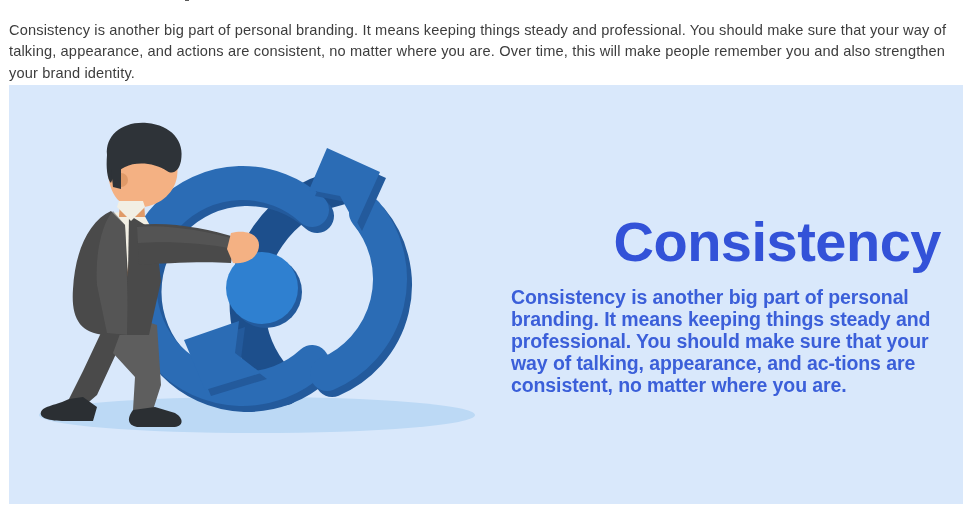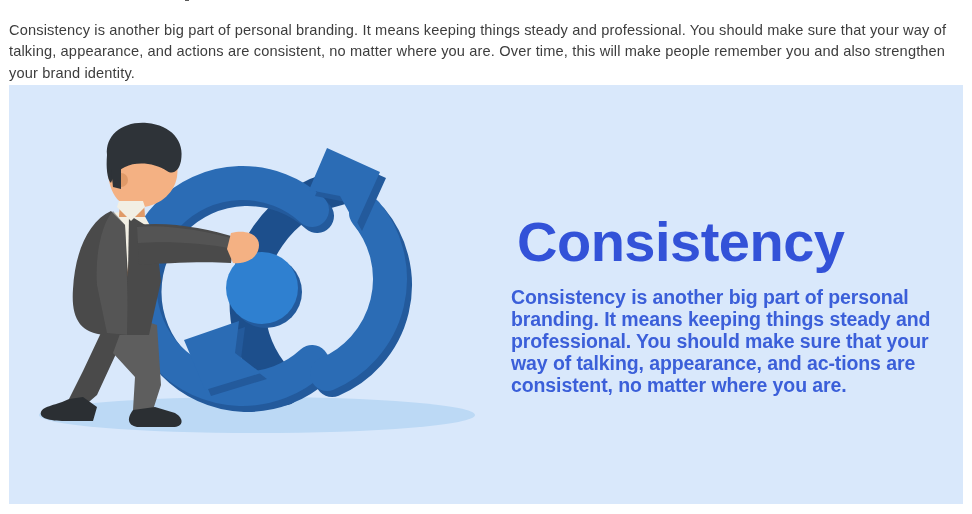--- a/index.html
+++ b/index.html
@@ -66,20 +66,21 @@
     width: 440px;
   }
   #figure-title {
     font-size: 56px;
     font-weight: 700;
     color: #3352d8;
     letter-spacing: -0.5px;
     line-height: 1.05;
     margin: 0 0 14px 0;
     padding-left: 16px;
+    text-align: right;
   }
   #figure-body {
     font-size: 19.5px;
     font-weight: 700;
     color: #3b5fd9;
     line-height: 22px;
     margin: 0;
     padding-left: 10px;
     width: 420px;
     letter-spacing: -0.1px;

